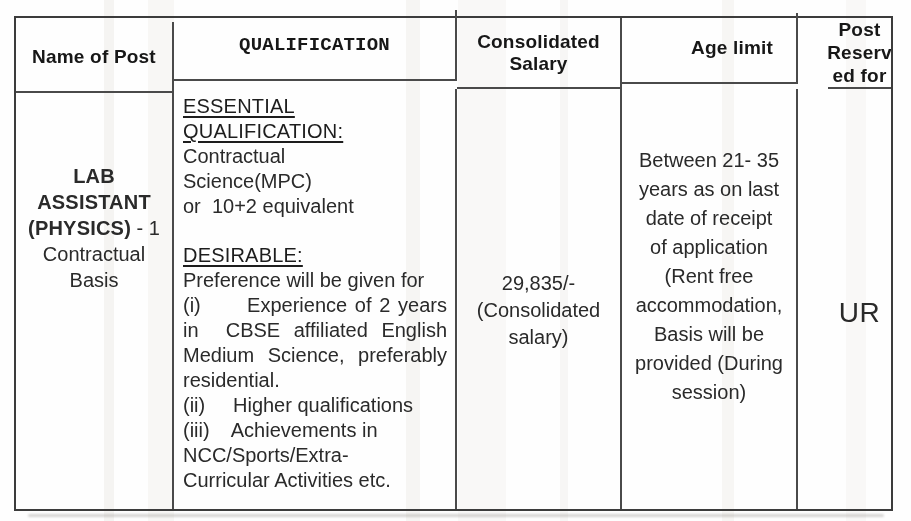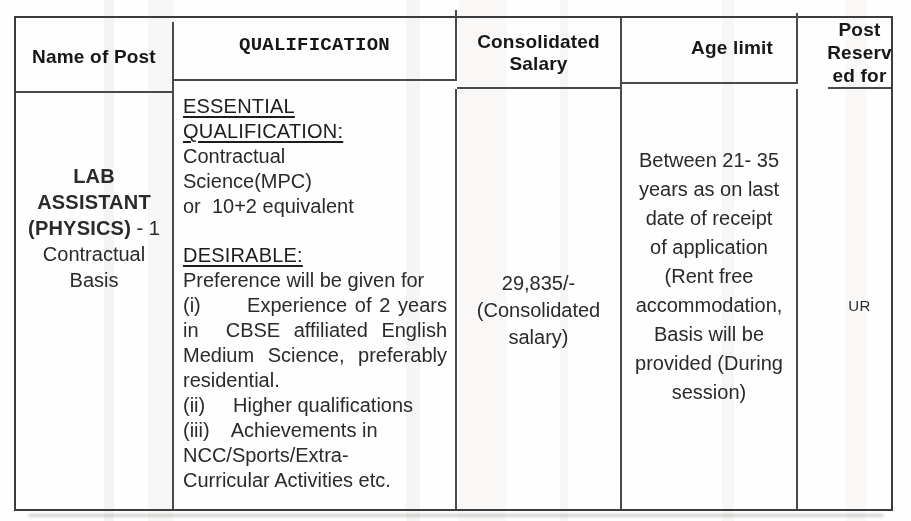--- a/index.html
+++ b/index.html
@@ -99,21 +99,21 @@
   }
   .qual-cell .gap { height: 24px; }
   .qual-cell .stretch { text-align: justify; text-align-last: justify; }
 
   .sal-cell { text-align: center; padding-top: 181px; line-height: 27px; }
   .sal-cell .line { display: block; }
 
   .age-cell { text-align: center; padding: 57px 10px 0 10px; line-height: 29px; }
   .age-cell .line { display: block; }
 
-  .resv-cell { text-align: center; padding-top: 208px; font-size: 15px; letter-spacing: 0.5px; }
+  .resv-cell { text-align: center; padding-top: 208px; font-size: 28px; letter-spacing: 0.5px; }
 </style>
 </head>
 <body>
 
 <div class="stage">
 
   <div class="streak s1"></div>
   <div class="streak s2"></div>
   <div class="streak s3"></div>
   <div class="streak s4"></div>

